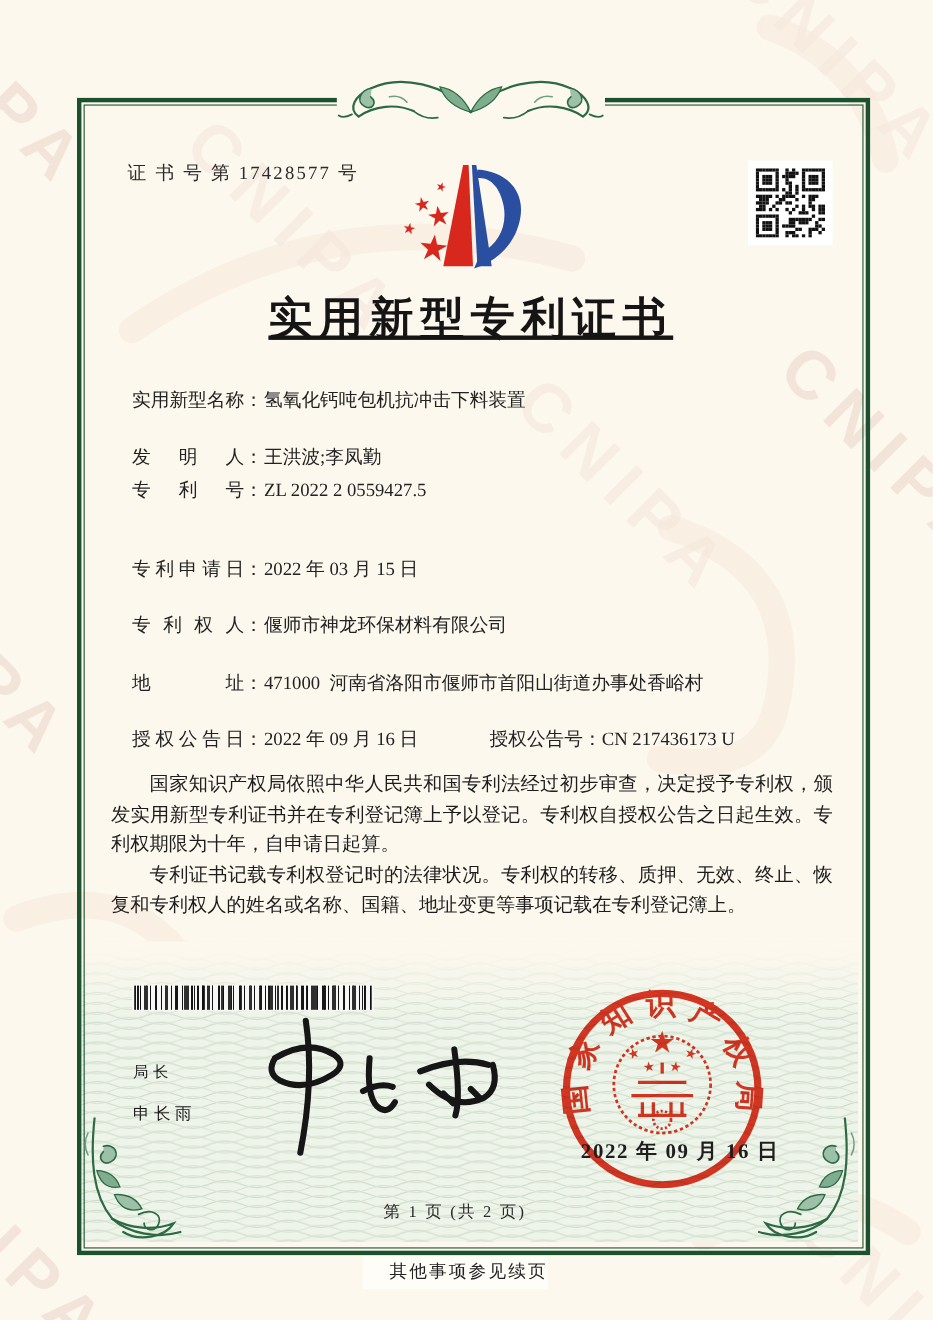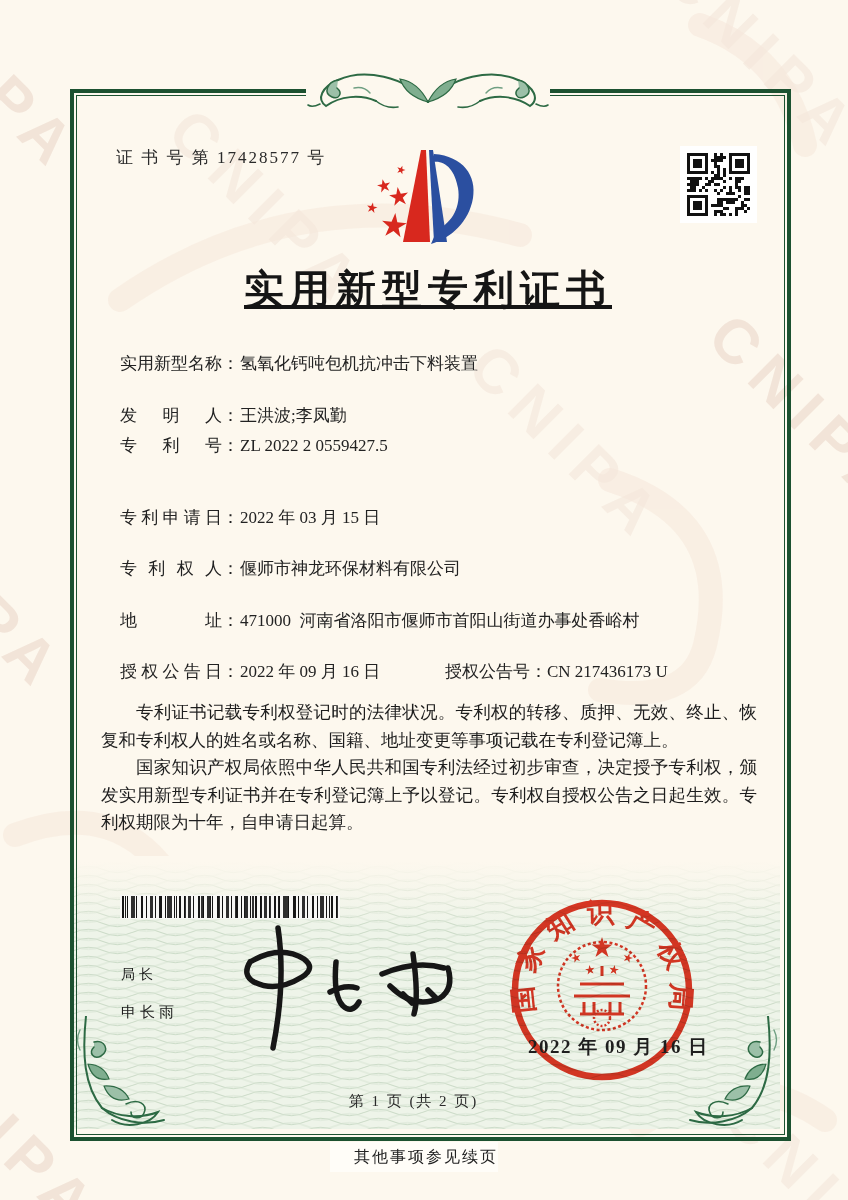--- a/index.html
+++ b/index.html
@@ -406,22 +406,22 @@
     <span class="flabel">地址</span><span class="fcolon">：</span><span class="fvalue">471000  河南省洛阳市偃师市首阳山街道办事处香峪村</span>
   </div>
   <div class="frow" style="top:660px">
     <span class="flabel">授权公告日</span><span class="fcolon">：</span><span class="fvalue">2022 年 09 月 16 日</span>
     <span class="fpair2">
       <span>授权公告号</span><span>：</span><span class="fvalue">CN 217436173 U</span>
     </span>
   </div>
 
   <div class="paras">
+    <p>国家知识产权局依照中华人民共和国专利法经过初步审查，决定授予专利权，颁发实用新型专利证书并在专利登记簿上予以登记。专利权自授权公告之日起生效。专利权期限为十年，自申请日起算。</p>
     <p>专利证书记载专利权登记时的法律状况。专利权的转移、质押、无效、终止、恢复和专利权人的姓名或名称、国籍、地址变更等事项记载在专利登记簿上。</p>
-    <p>国家知识产权局依照中华人民共和国专利法经过初步审查，决定授予专利权，颁发实用新型专利证书并在专利登记簿上予以登记。专利权自授权公告之日起生效。专利权期限为十年，自申请日起算。</p>
   </div>
 
   <div class="barcode">
       <div class="bars"></div>
     </div>
 
   <div class="director-title">局长</div>
   <div class="director-name">申长雨</div>
   <svg class="signature" width="260" height="140" viewBox="0 0 260 140">
     <g fill="none" stroke="#161616" stroke-width="5.5" stroke-linecap="round" stroke-linejoin="round">

